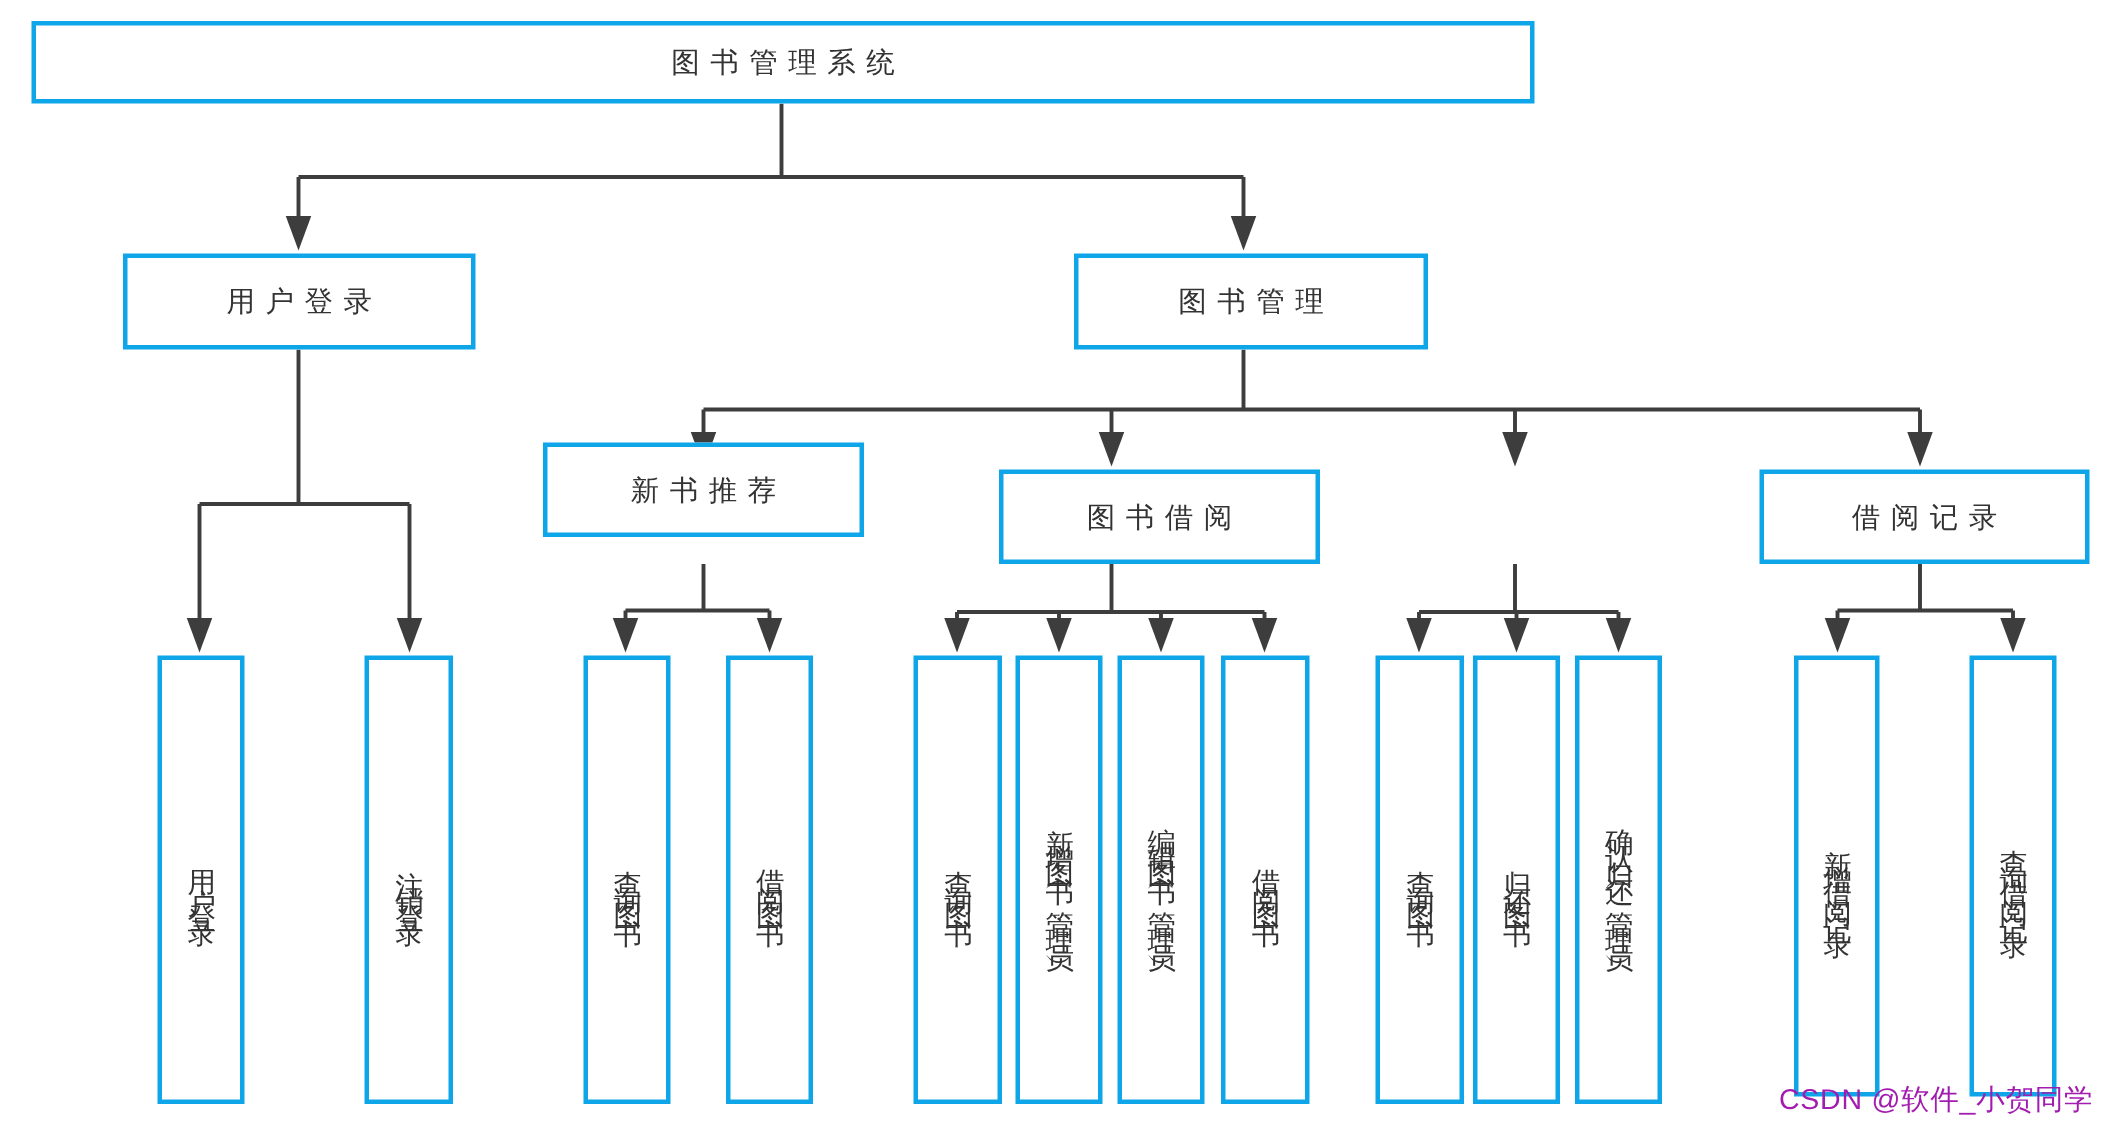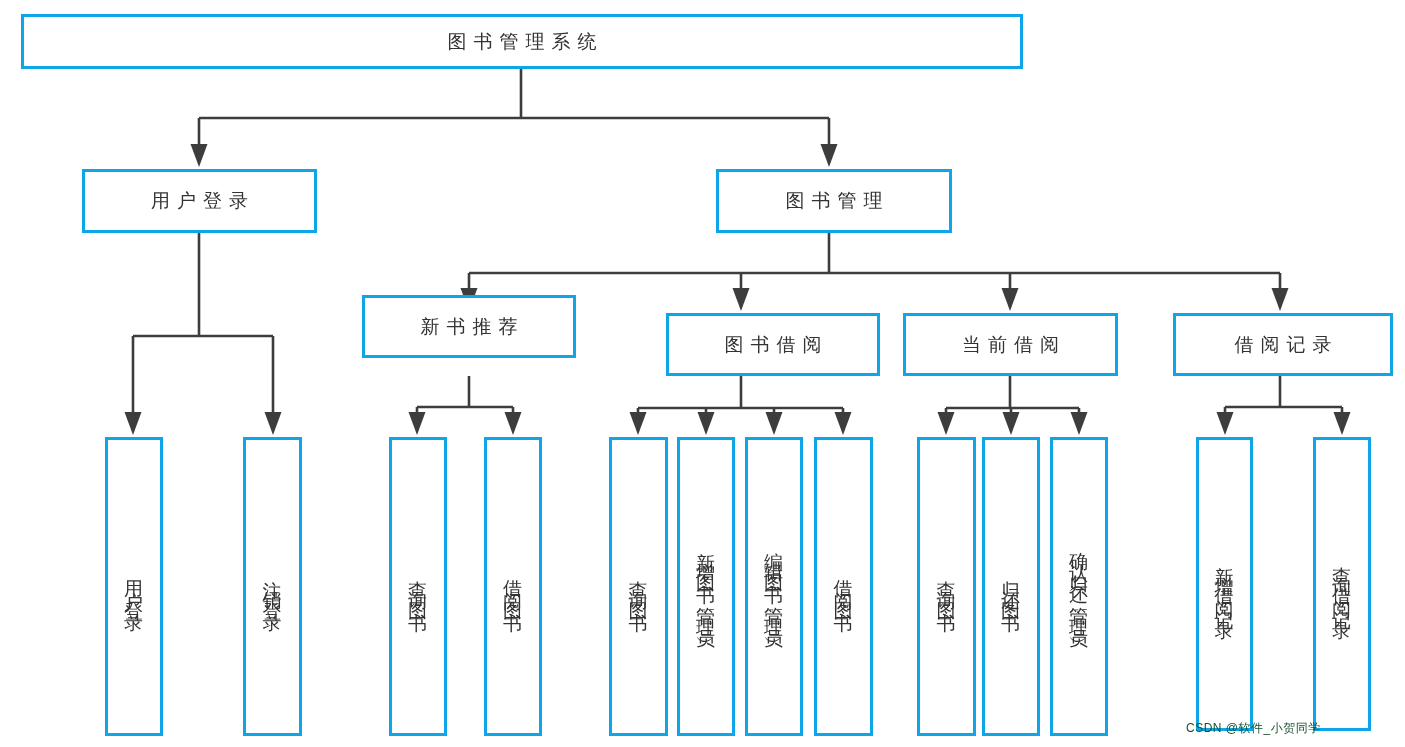--- a/index.html
+++ b/index.html
@@ -34,22 +34,22 @@
   .v .label{
     font-size:19px;
     letter-spacing:11px;
     line-height:1;
     white-space:nowrap;
   }
   .watermark{
     position:absolute;
     left:1186px;top:720px;
     z-index:3;
-    font-size:12px;
-    color:#14532d;
+    font-size:19px;
+    color:#a21caf;
     letter-spacing:0.5px;
     white-space:nowrap;
   }
   
   .b-root{left:21px;top:14px;width:1002px;height:55px;}
   .b-userlogin{left:82px;top:169px;width:235px;height:64px;}
   .b-bookmgmt{left:716px;top:169px;width:236px;height:64px;}
   .b-newbook{left:362px;top:295px;width:214px;height:63px;}
   .b-bookborrow{left:634px;top:313px;width:214px;height:63px;margin-left:32px;}
   .b-currentborrow{left:903px;top:313px;width:215px;height:63px;}
@@ -130,23 +130,20 @@
   <div class="box h b-bookmgmt">
     <span class="label">图书管理</span>
   </div>
 
   <div class="box h b-newbook">
     <span class="label">新书推荐</span>
   </div>
   <div class="box h b-bookborrow">
     <span class="label">图书借阅</span>
   </div>
-  <div class="box h b-currentborrow">
-    <span class="label">当前借阅</span>
-  </div>
   <div class="box h b-borrowrecords">
     <span class="label">借阅记录</span>
   </div>
 
   <div class="box v b-l1a">
     <span class="label">用户登录</span>
   </div>
   <div class="box v b-l1b">
     <span class="label">注销登录</span>
   </div>

